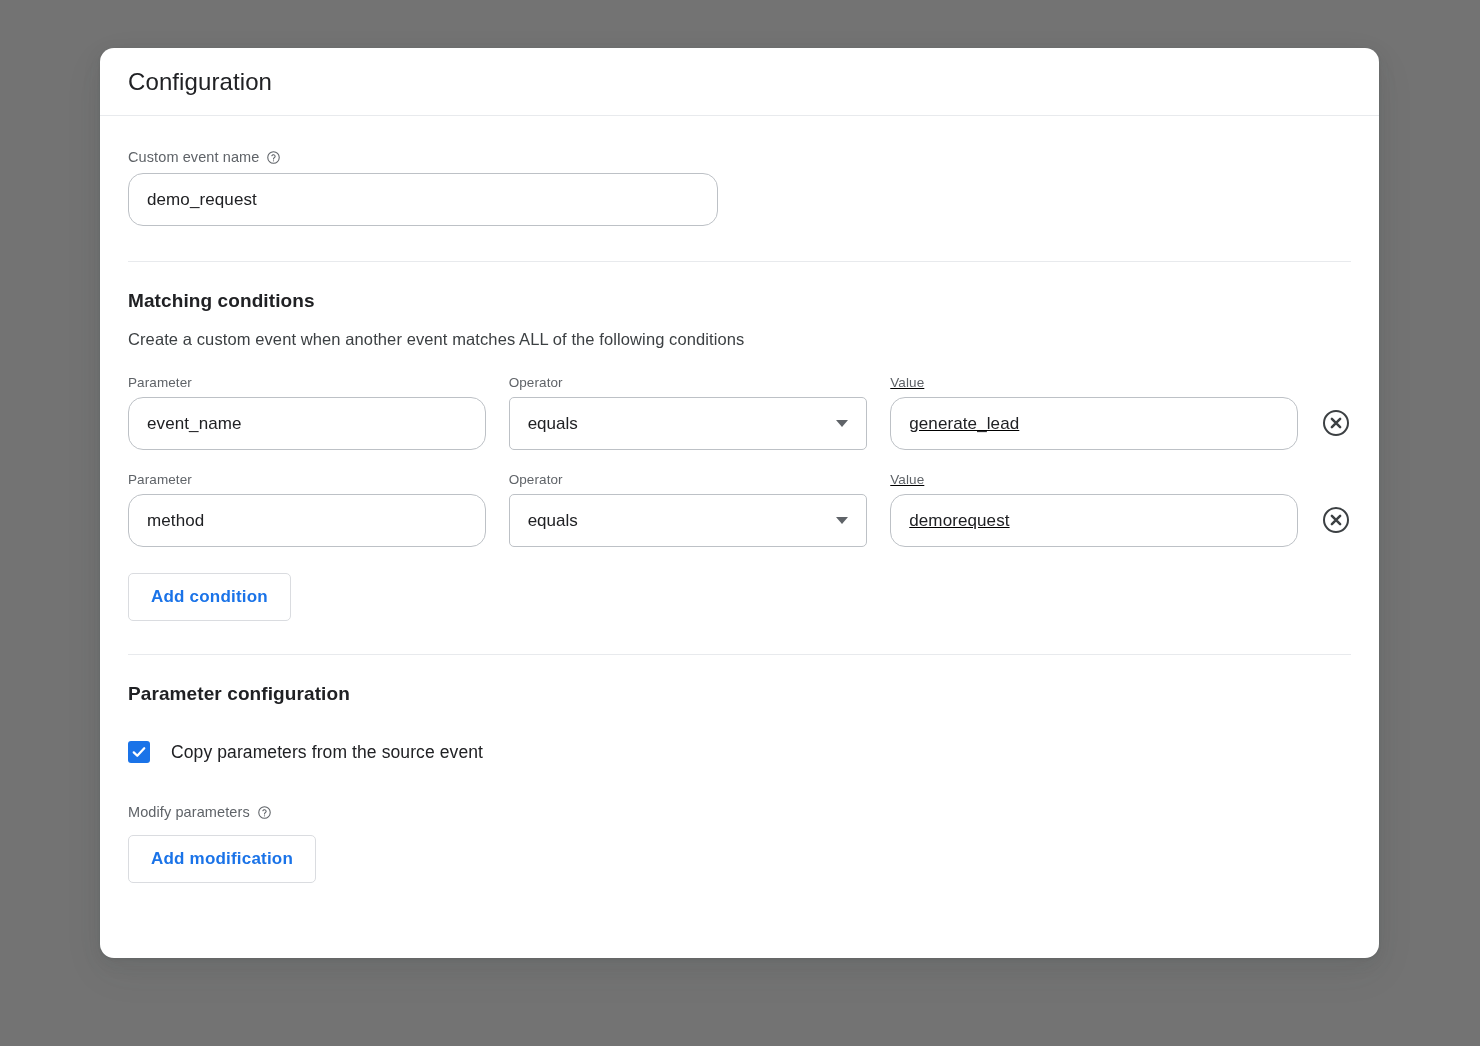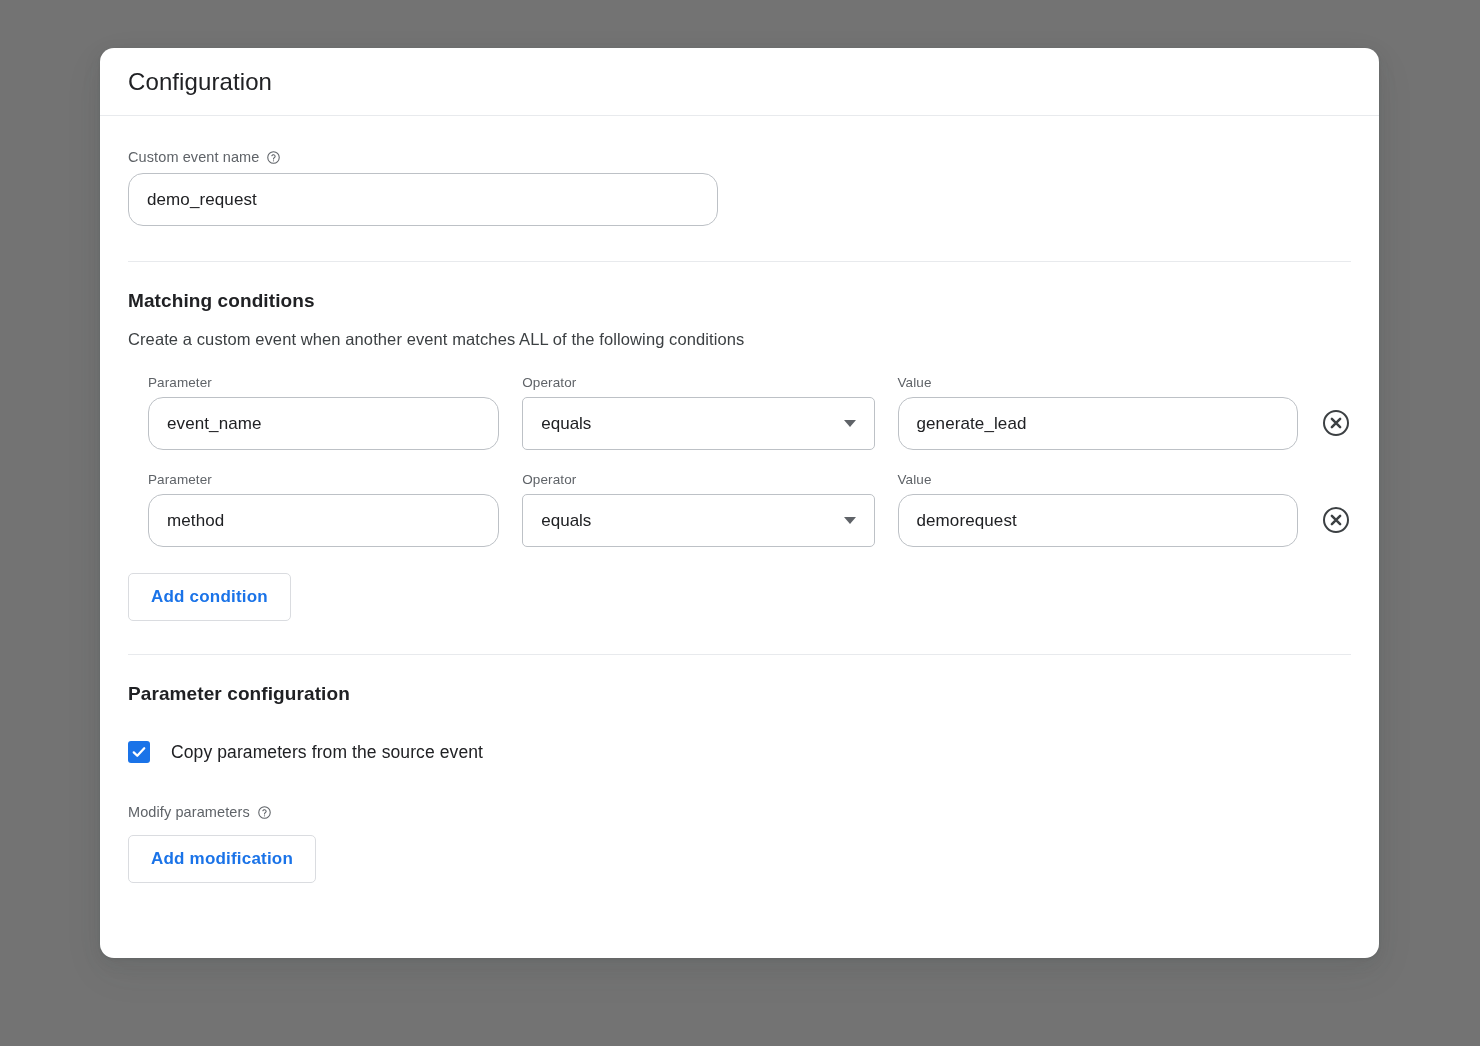--- a/index.html
+++ b/index.html
@@ -103,25 +103,24 @@
     font-size: 16.5px;
     color: #3c4043;
     letter-spacing: 0.1px;
   }
 
   
   .cond-row {
     display: flex;
     align-items: flex-end;
     gap: 23px;
-    margin-left: 20px;
   }
   .col-param { width: 364px; }
   .col-op    { width: 365px; }
-  .col-value { width: 415px; }
+  .col-value { width: 415px; text-decoration: underline; }
 
   .select-box {
     height: 53px;
     border: 1px solid #bdc1c6;
     border-radius: 5px;
     background: #fff;
     display: flex;
     align-items: center;
     justify-content: space-between;
     padding: 0 16px 0 18px;

